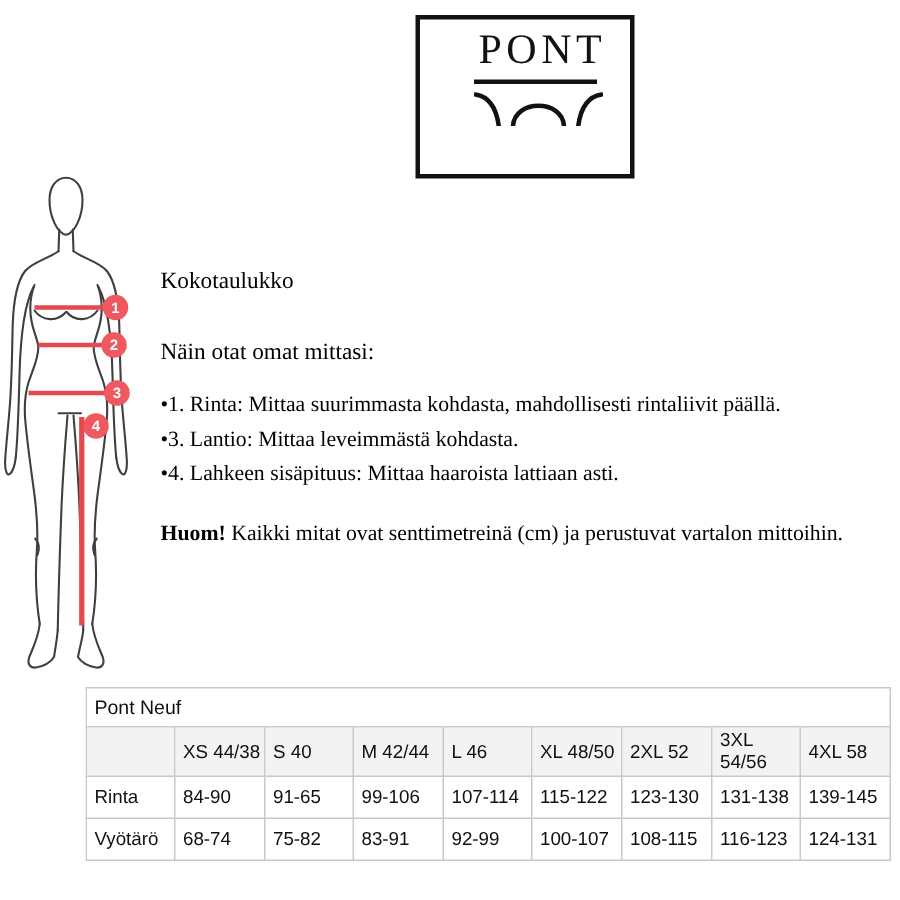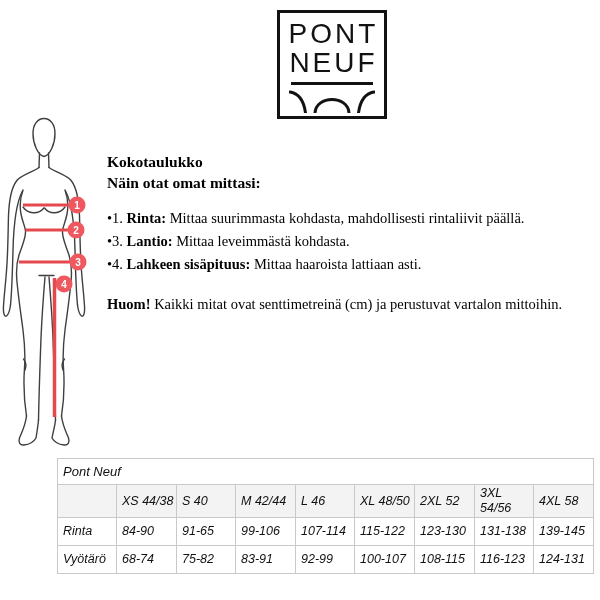--- a/index.html
+++ b/index.html
@@ -6,65 +6,63 @@
   body{
     width:600px;height:600px;position:relative;overflow:hidden;
     background:#ffffff;color:#000;
     font-family:"Liberation Serif", serif;
   }
 
   
   .logo-box{
     position:absolute;left:277px;top:10px;width:104px;height:103px;
     border:3px solid #121212;
-    display:flex;flex-direction:column;align-items:center;
-    font-family:Liberation Sans, sans-serif;color:#121212;
+    display:flex;flex-direction:column;
+    font-family:Liberation Serif, serif;color:#121212;padding-left:36px;
   }
   .logo-word{
     font-size:28px;line-height:29px;font-weight:400;
     letter-spacing:3px;padding-left:3px;white-space:nowrap;
   }
   .logo-word.first{margin-top:6px;}
   .logo-rule{width:82px;border-top:3px solid #121212;margin-top:5px;}
   .logo-arches{margin-top:4px;}
 
   
   .instructions{position:absolute;left:107px;top:151px;width:485px;}
-  .instr-title,.instr-sub{font-weight:700;font-size:15.5px;line-height:21px;}
+  .instr-title,.instr-sub{font-weight:400;font-size:15.5px;line-height:21px;margin-top:26px;}
   .bullets{margin:14px 0 0 0;padding:0;list-style:none;}
   .bullet{font-size:14.5px;line-height:23px;white-space:nowrap;}
-  .term{font-weight:700;text-align:right;}
+  .term{font-weight:400;text-align:right;}
   .note{margin-top:18px;font-size:14.5px;line-height:21px;white-space:nowrap;}
   .note-label{font-weight:700;margin-top:36px;}
 
   
   .figure-wrap{position:absolute;left:0px;top:110px;width:115px;height:345px;}
 
   
   .size-table-wrap{
     position:absolute;left:57px;top:458px;width:537px;height:122px;overflow:hidden;
     font-family:"Liberation Sans", sans-serif;
-    font-style:italic;
   }
   table.size-table{border-collapse:collapse;table-layout:fixed;width:536px;}
   .size-table td{
     border:1px solid #c9c9c9;font-size:12.5px;font-weight:400;color:#111;
     text-align:left;vertical-align:middle;padding:1px 2px 1px 5px;line-height:15px;
     overflow:hidden;
   }
   .title-row td{height:23px;font-size:13px;}
   .header-row td{height:29px;background:#f3f3f3;}
   .data-row td{height:25px;margin-top:17px;}
 </style>
 </head>
 <body>
 
 <div class="logo-box">
   <div class="logo-word first">PONT</div>
-  <div class="logo-word">NEUF</div>
   <div class="logo-rule"></div>
   <svg class="logo-arches" width="86" height="24" viewBox="0 0 86 24">
     <g stroke="#121212" stroke-width="3" fill="none" stroke-linecap="round">
       <path d="M 1,3 Q 14,5 16.5,24"></path>
       <path d="M 26,24 C 27,6 59,6 60,24"></path>
       <path d="M 69.5,24 Q 72,5 85,3"></path>
     </g>
   </svg>
 </div>
 

